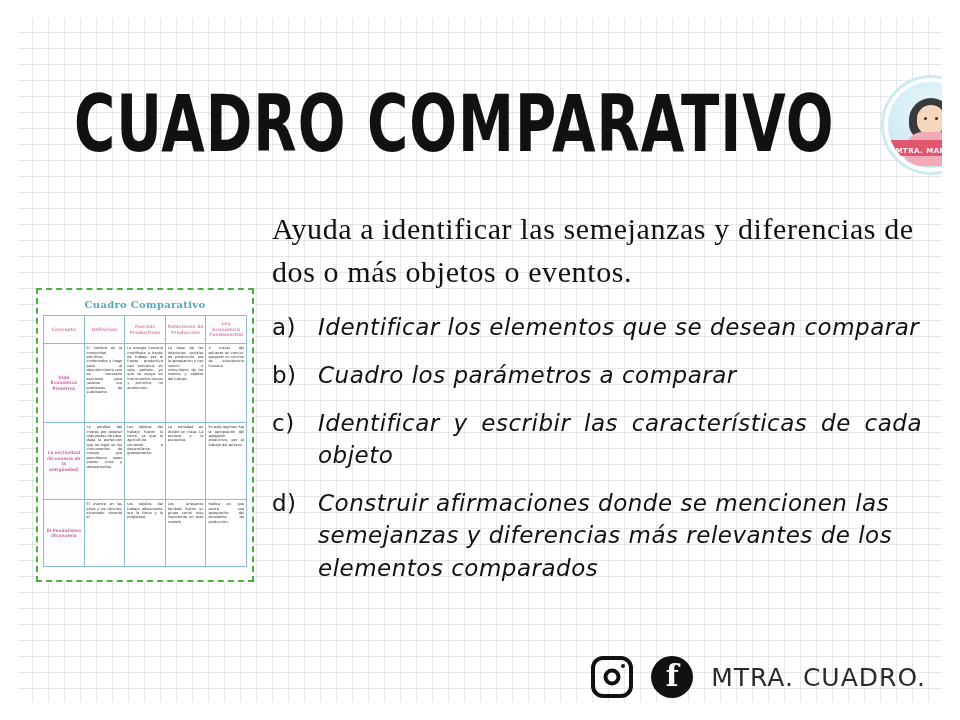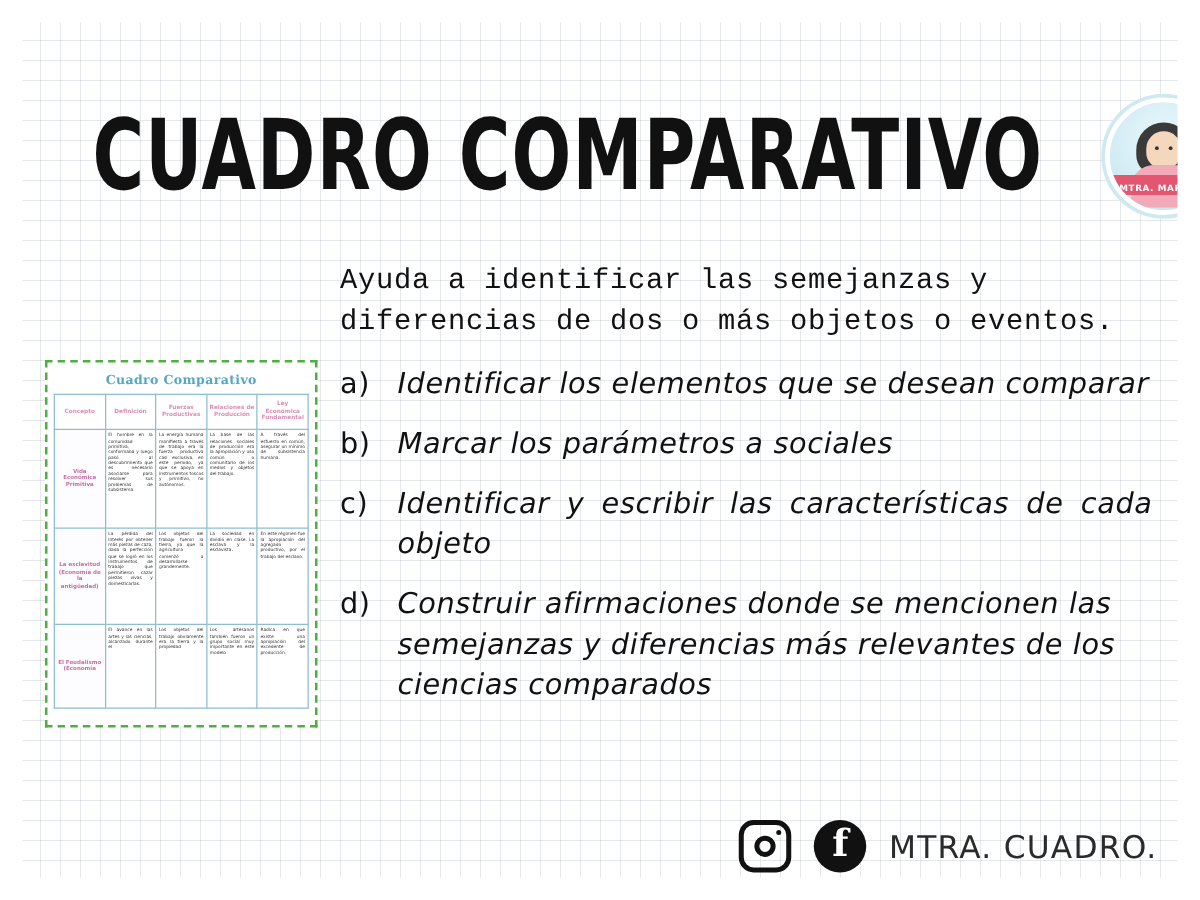--- a/index.html
+++ b/index.html
@@ -125,25 +125,25 @@
 
   
   .content {
     position: absolute;
     left: 272px;
     top: 208px;
     width: 650px;
     color: #111111;
   }
   .lead {
-    font-size: 23px;
+    font-size: 30px;
     line-height: 1.42;
     letter-spacing: 0.6px;
     margin-bottom: 18px;
-    font-family: Liberation Mono, monospace;
+    font-family: Liberation Serif, serif;
   }
   ol.steps {
     list-style: none;
     margin: 0;
     padding: 0;
   }
   ol.steps li {
     display: flex;
     align-items: flex-start;
     margin-bottom: 15px;
@@ -303,29 +303,29 @@
 
   <div class="content">
     <div class="lead">Ayuda a identificar las semejanzas y diferencias de dos o más objetos o eventos.</div>
     <ol class="steps">
       <li>
         <span class="marker">a)</span>
         <span class="txt">Identificar los elementos que se desean comparar</span>
       </li>
       <li>
         <span class="marker">b)</span>
-        <span class="txt">Marcar los parámetros a sociales</span>
+        <span class="txt">Cuadro los parámetros a comparar</span>
       </li>
       <li>
         <span class="marker">c)</span>
         <span class="txt">Identificar y escribir las características de cada objeto</span>
       </li>
       <li>
         <span class="marker">d)</span>
-        <span class="txt">Construir afirmaciones donde se mencionen las semejanzas y diferencias más relevantes de los ciencias comparados</span>
+        <span class="txt">Construir afirmaciones donde se mencionen las semejanzas y diferencias más relevantes de los elementos comparados</span>
       </li>
     </ol>
   </div>
 
   <div class="thumb">
     <div class="thumb-title">Cuadro Comparativo</div>
     <table class="mini">
       <thead>
         <tr>
           <th>Concepto</th>

